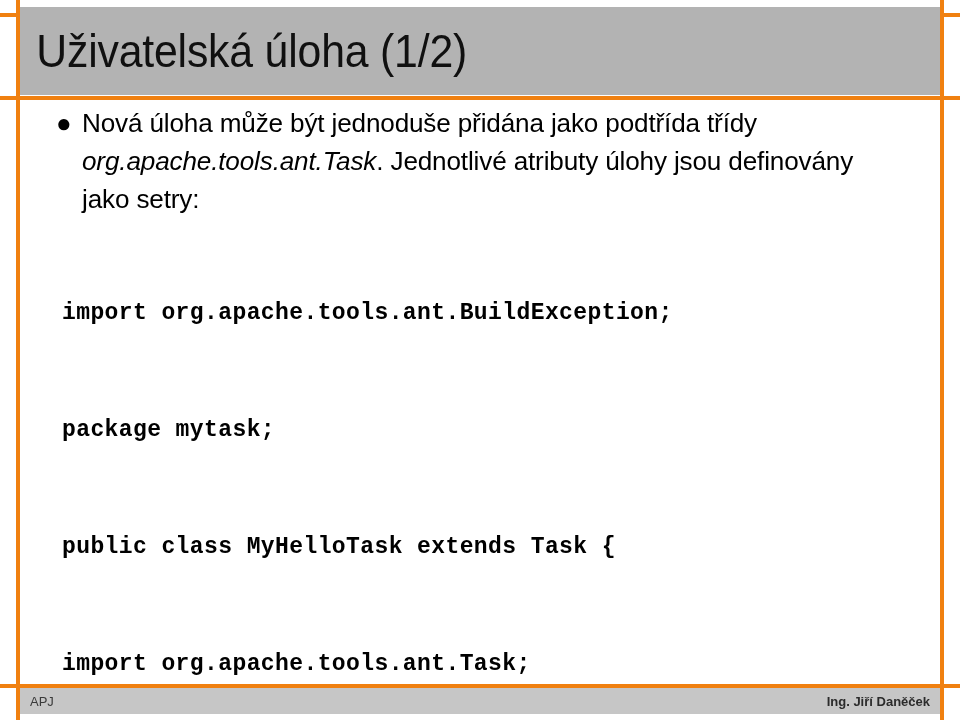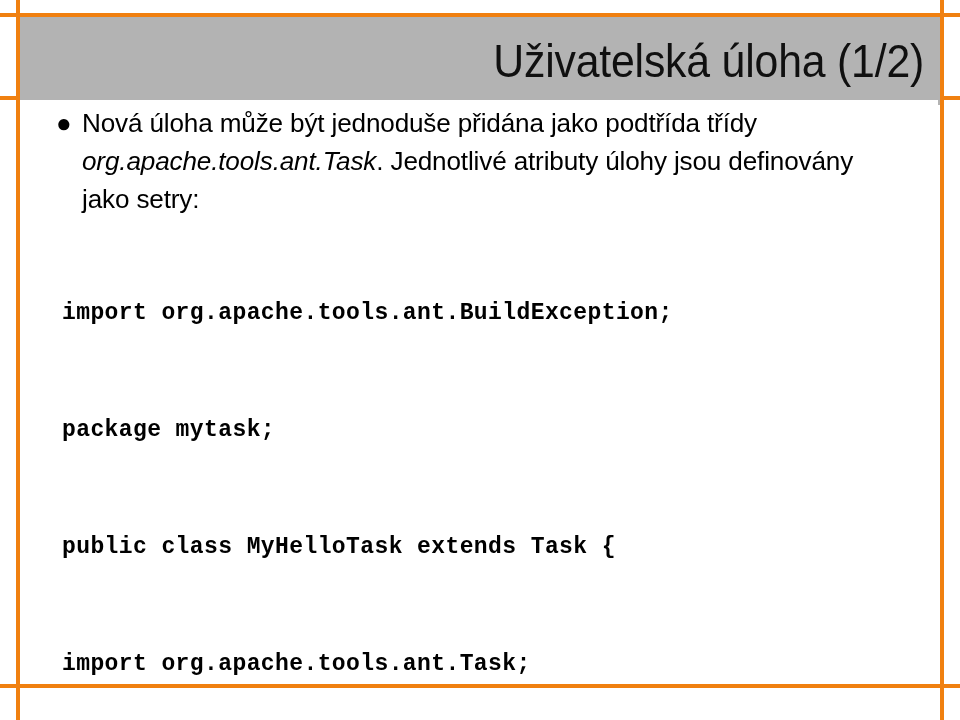--- a/index.html
+++ b/index.html
@@ -38,27 +38,27 @@
   .rule-title-bot{ left: 0;   top: 96px;  width: 960px; }
   .rule-bottom   { left: 0;   top: 684px; width: 960px; }
 
   .rule-left     { left: 16px;  top: 0;   height: 720px; }
   .rule-right    { left: 940px; top: 0;   height: 720px; }
 
   
   #title-band {
     position: absolute;
     left: 20px;
-    top: 17px;
+    top: 7px;
     width: 920px;
     height: 88px;
     background: #B3B3B3;
     display: flex;
     align-items: center;
-    justify-content: flex-end;
+    justify-content: flex-start;
     overflow: hidden;
   }
   #title-text {
     font-family: "Liberation Sans", sans-serif;
     font-size: 46px;
     font-weight: 400;
     color: #101010;
     letter-spacing: -0.2px;
     white-space: nowrap;
     line-height: 1;
@@ -186,14 +186,18 @@
       
       
       
       
       
       
     </div>
 
   </div>
 
+  <div id="footer" style="background: rgb(198, 198, 198);">
+    <span id="footer-left" class="footer-text">APJ</span>
+    <span id="footer-right" class="footer-text">Ing. Jiří Daněček</span>
+  </div>
 
 </div>
 
 </body></html>

